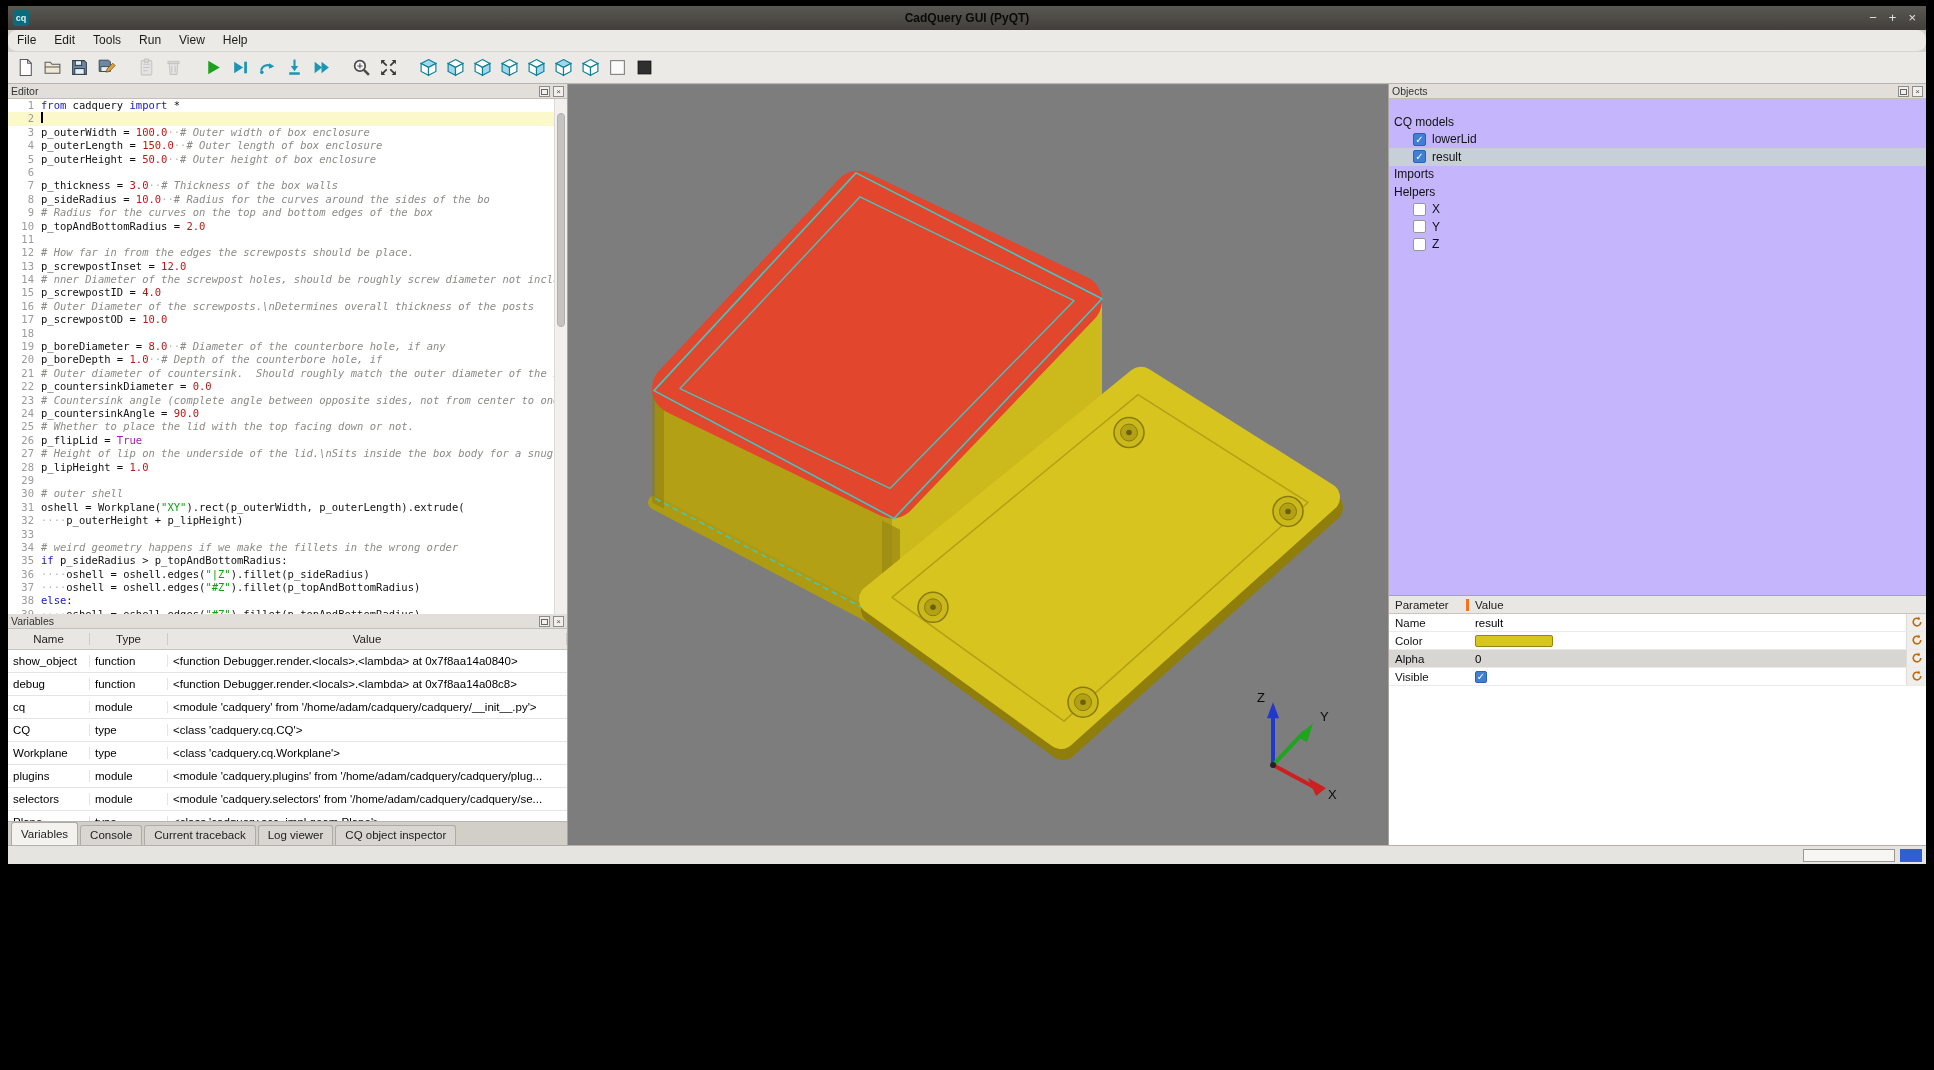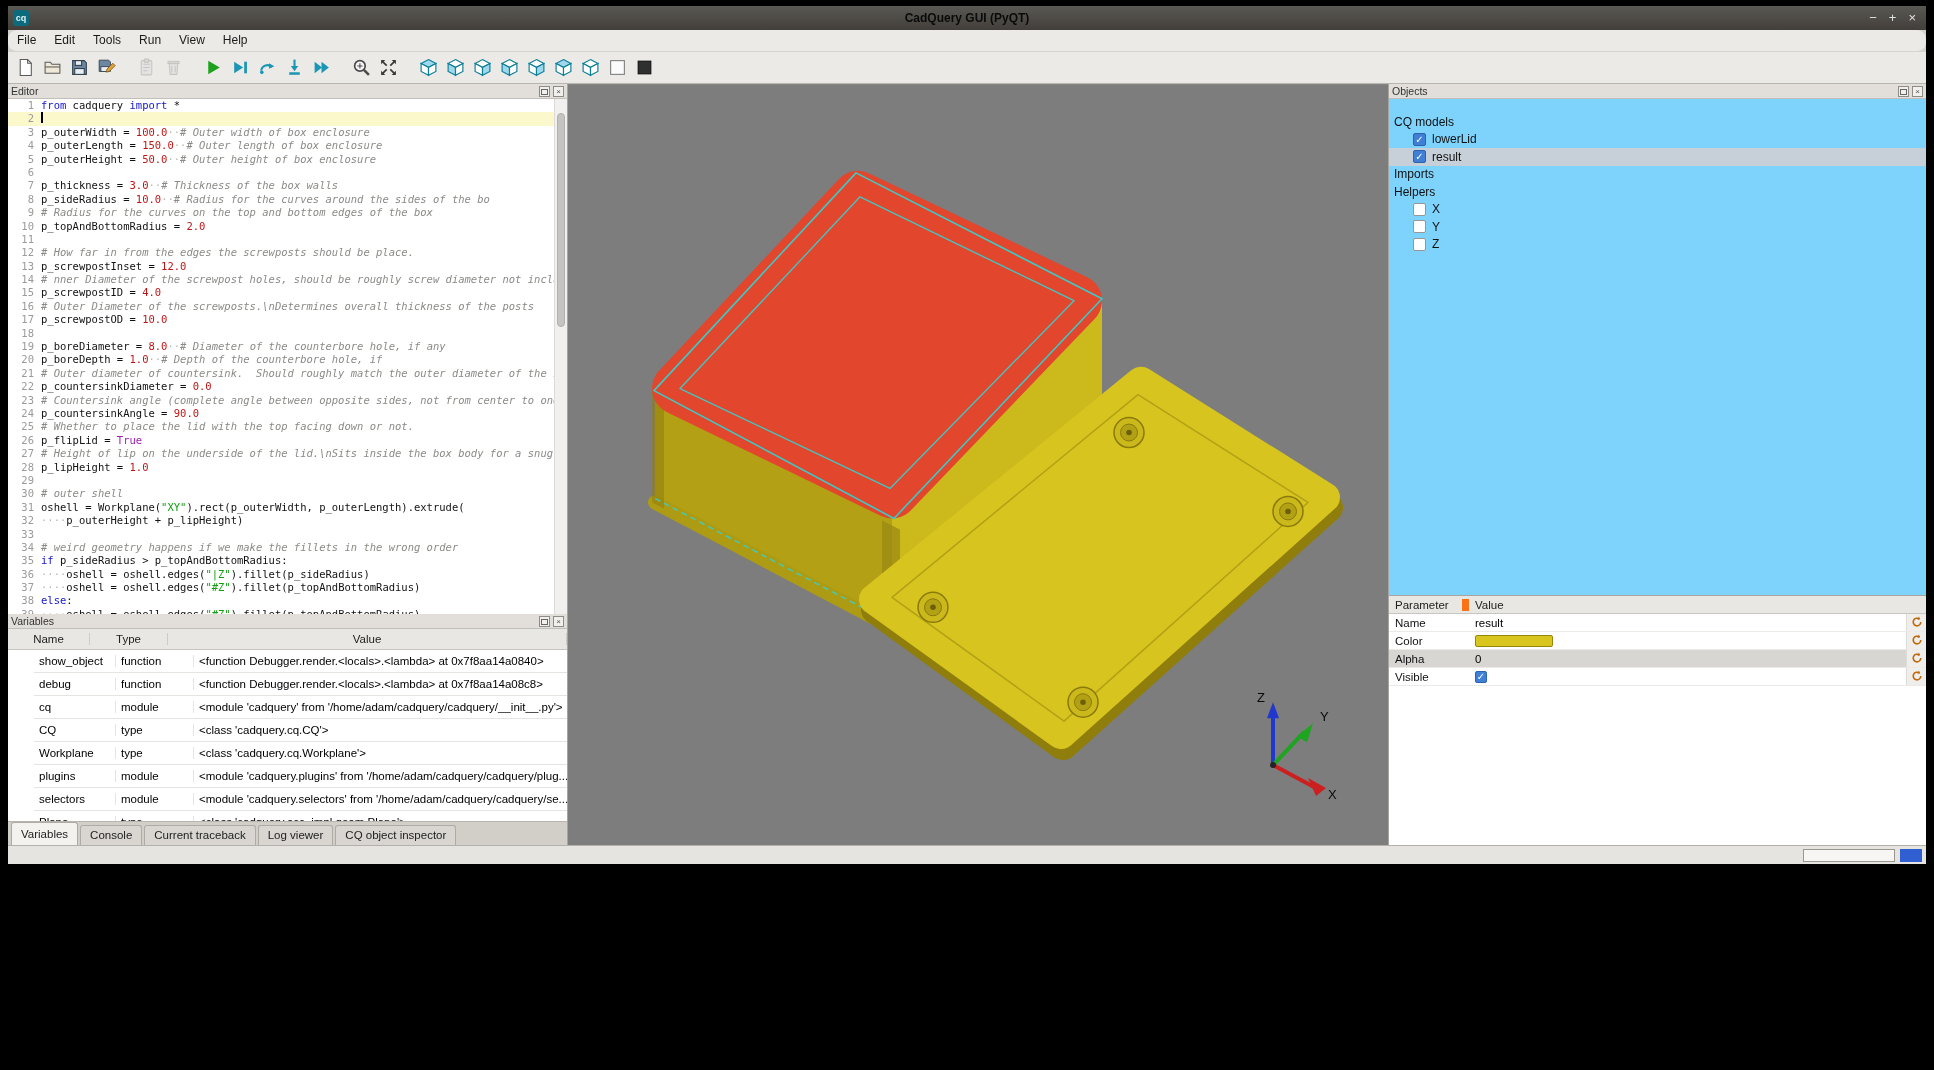--- a/index.html
+++ b/index.html
@@ -46,44 +46,44 @@
   .tk-b{color:#a020b0;}
   .tk-w{color:#b8b6b0;}
   .tk-p{color:#111;}
   .caret{display:inline-block;width:1.5px;height:11px;background:#000;vertical-align:-1px;}
   .vscroll{position:absolute;right:0;top:0;bottom:0;width:12px;background:#f1f0ee;border-left:1px solid #dddbd7;}
   .vthumb{position:absolute;left:2px;right:2px;top:14px;height:212px;background:#c6c4c0;border-radius:4px;border:1px solid #b2b0ac;}
   
   .variables-panel{flex:1;display:flex;flex-direction:column;background:#fff;min-height:0;}
   .vt-head{display:flex;height:20px;background:#e9e7e3;border-bottom:1px solid #c9c6c1;font-size:11.5px;color:#222;align-items:center;flex:none;}
   .vt-head>div{text-align:center;border-right:1px solid #cfccc7;box-sizing:border-box;}
-  .vt-rows{flex:1;overflow:hidden;margin-left:26px;}
+  .vt-rows{flex:1;overflow:hidden;}
   .vt-row{display:flex;height:22px;border-bottom:1px solid #e6e4e0;font-size:11.5px;background:#fff;align-items:center;}
   .vc1{width:82px;flex:none;padding-left:5px;border-right:1px solid #e6e4e0;box-sizing:border-box;overflow:hidden;white-space:nowrap;}
   .vc2{width:78px;flex:none;padding-left:5px;border-right:1px solid #e6e4e0;box-sizing:border-box;overflow:hidden;white-space:nowrap;}
   .vc3{flex:1;padding-left:5px;overflow:hidden;white-space:nowrap;}
   .vt-head .vc1,.vt-head .vc2{padding-left:0;}
   .vt-head .vc3{padding-left:0;}
   
   .tabbar{height:23px;background:#d2cfc9;display:flex;align-items:flex-end;padding-left:3px;border-top:1px solid #b8b5b0;flex:none;}
   .tab{height:19px;line-height:19px;padding:0 9px;font-size:11.5px;background:#d9d6d1;border:1px solid #aeaba6;border-bottom:none;border-radius:3px 3px 0 0;margin-right:2px;color:#222;}
   .tab.active{background:#f4f2ef;height:22px;line-height:22px;font-weight:normal;}
   
-  .objects-panel{height:512px;flex:none;display:flex;flex-direction:column;background:#7dd3fc;border-bottom:1px solid #a8a5a0;box-sizing:border-box;}
+  .objects-panel{height:512px;flex:none;display:flex;flex-direction:column;background:#c4b5fd;border-bottom:1px solid #a8a5a0;box-sizing:border-box;}
   .tree{flex:1;overflow:hidden;padding-top:14px;}
   .tree-row{display:flex;align-items:center;height:17.5px;font-size:12px;color:#111;padding-left:5px;}
   .tree-row.child{padding-left:24px;}
   .tree-row.selected{background:#c7cfd9;}
   .cb{width:13px;height:13px;border-radius:2px;margin-right:6px;display:flex;align-items:center;justify-content:center;font-size:10px;color:#fff;box-sizing:border-box;flex:none;}
   .cb.checked{background:#3f7fd6;border:1px solid #2d62ad;}
   .cb.un{background:#fff;border:1px solid #979797;}
   
   .params-panel{flex:1;display:flex;flex-direction:column;background:#fff;min-height:0;}
   .pt-head{display:flex;height:17px;background:#e9e7e3;border-bottom:1px solid #c9c6c1;font-size:11.5px;align-items:center;flex:none;color:#222;}
-  .pt-head .p1{width:80px;flex:none;padding-left:6px;border-right:7px solid #f97316;box-sizing:border-box;}
+  .pt-head .p1{width:80px;flex:none;padding-left:6px;border-right:3px solid #f97316;box-sizing:border-box;}
   .pt-head .p2{flex:1;padding-left:6px;}
   .pt-row{display:flex;height:17px;align-items:center;font-size:11.5px;border-bottom:1px solid #eceae6;background:#fff;}
   .pt-row.selected{background:#d8d6d2;}
   .pt-row .p1{width:80px;flex:none;padding-left:6px;box-sizing:border-box;color:#111;}
   .pt-row .p2{flex:1;padding-left:6px;display:flex;align-items:center;overflow:hidden;}
   .pt-row .p3{width:20px;flex:none;display:flex;align-items:center;justify-content:center;background:#efeeea;border-left:1px solid #dedcd8;height:100%;box-sizing:border-box;}
   .p3 svg{width:12px;height:12px;}
   .swatch{width:76px;height:10px;border:1px solid #97860d;border-radius:2px;}
   .params-fill{flex:1;background:#fff;}
   

